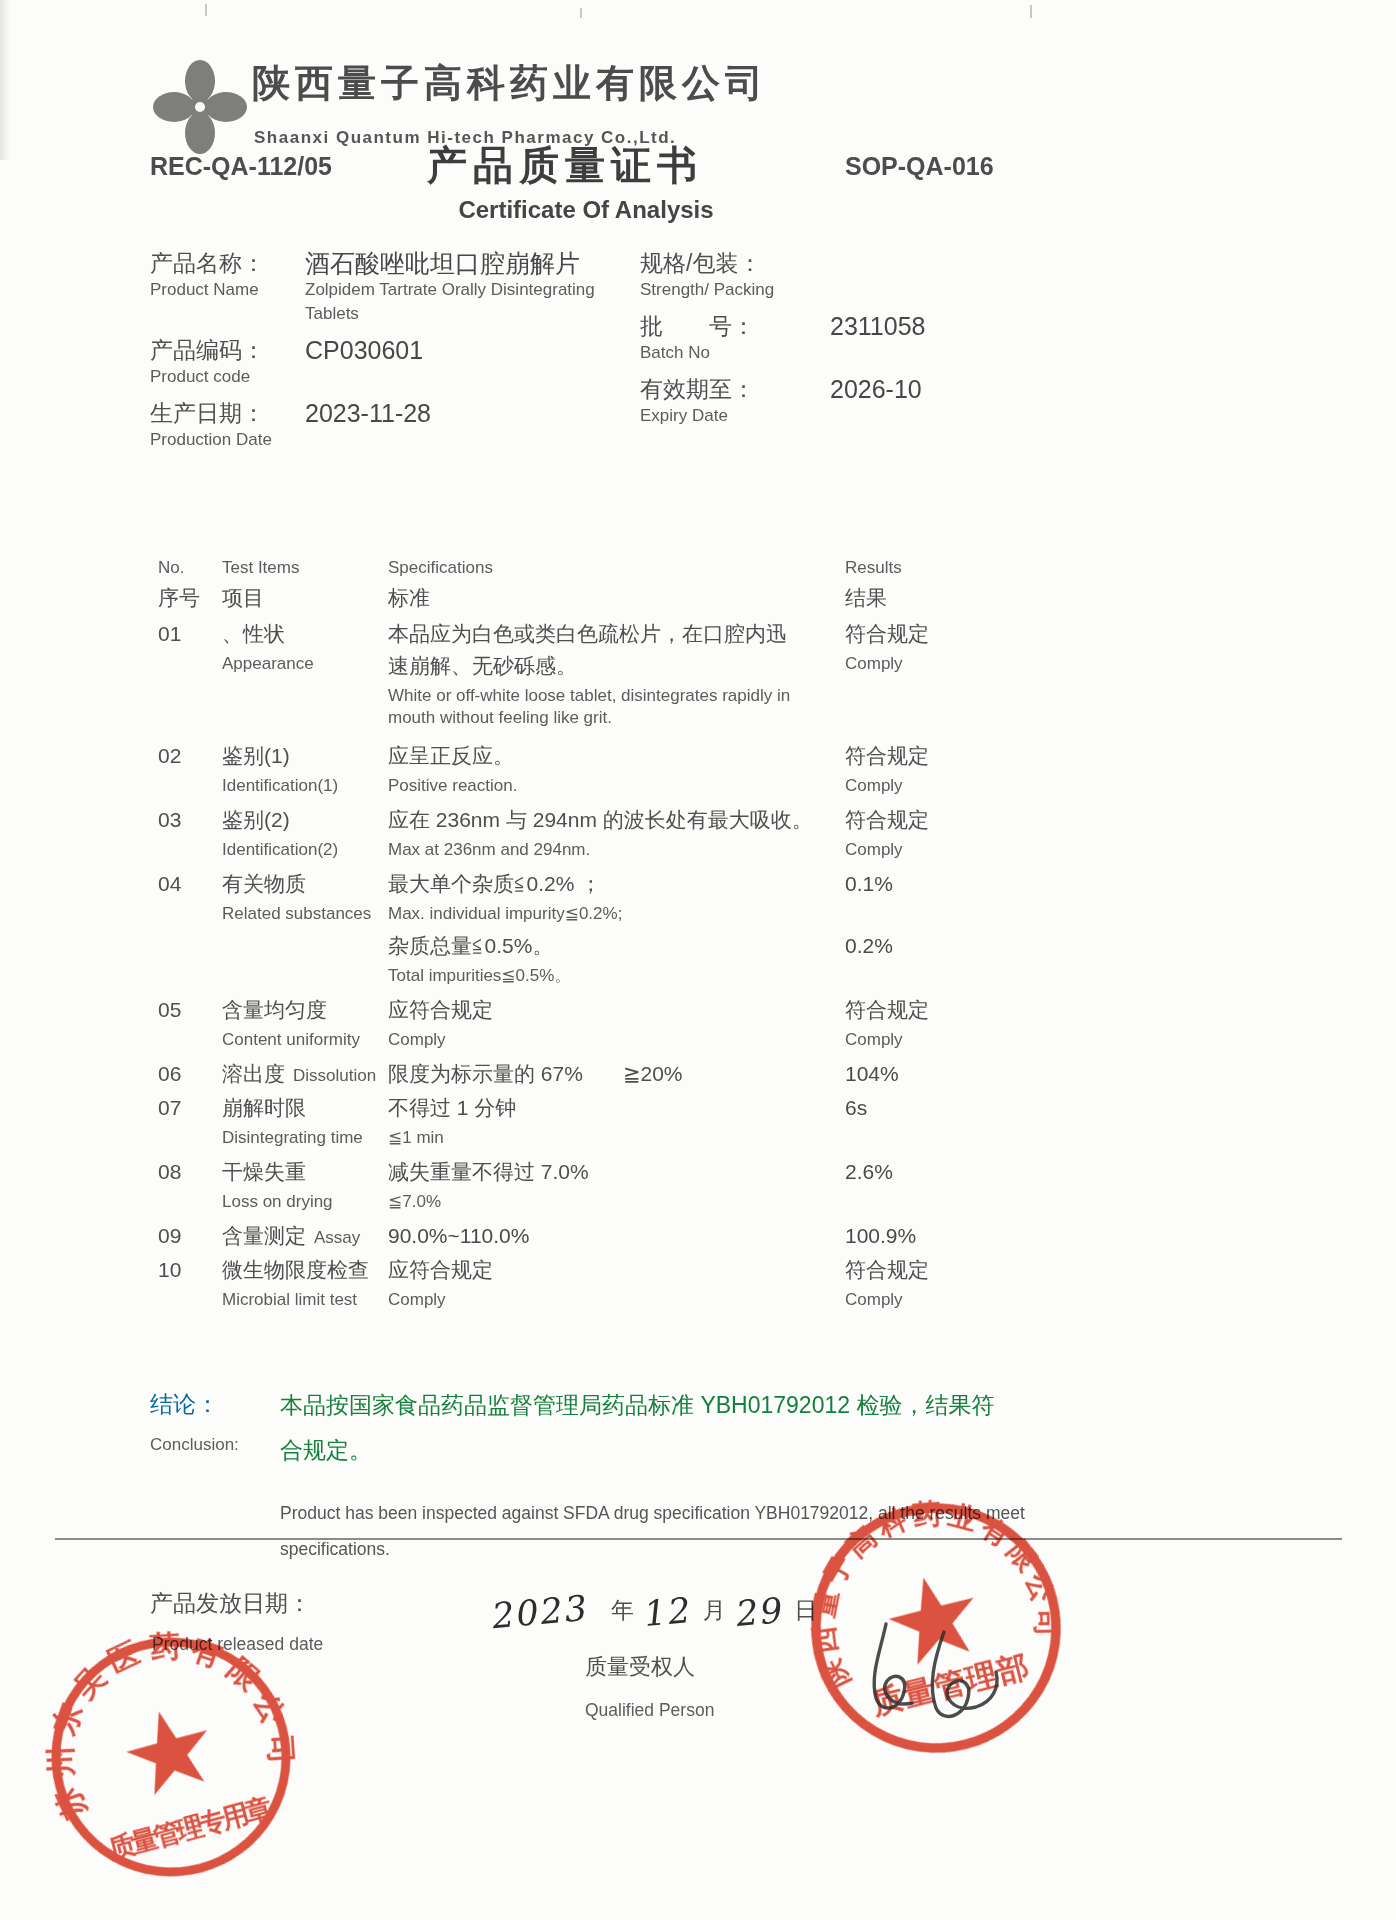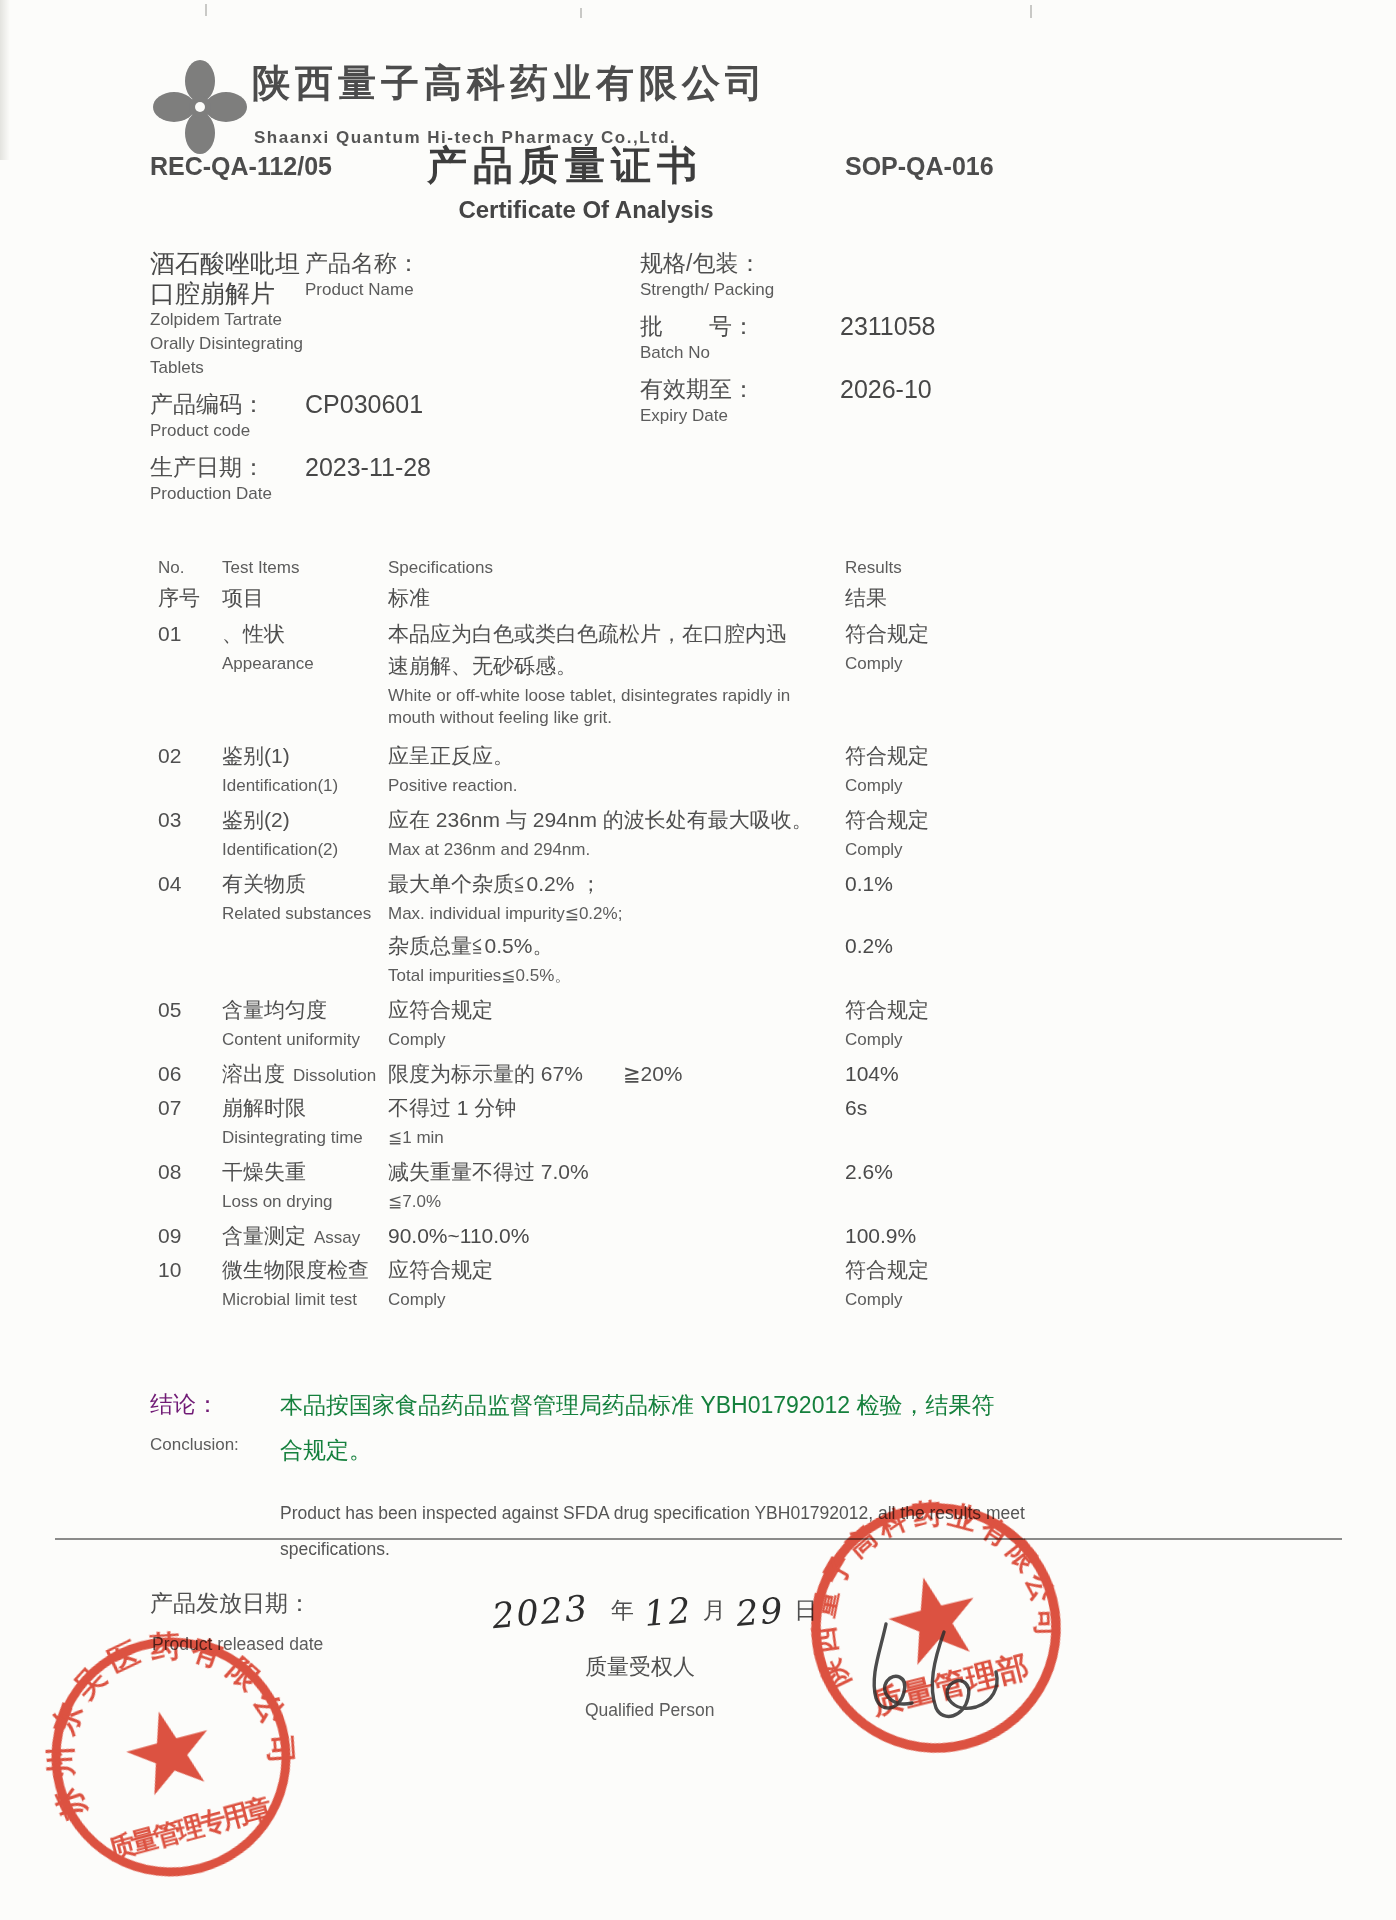--- a/index.html
+++ b/index.html
@@ -22,37 +22,37 @@
   .code-right{position:absolute;left:845px;top:152px;font-size:25px;font-weight:bold;color:#4c4c4c;}
   .subtitle{position:absolute;left:0;top:196px;width:1130px;text-align:center;
     font-size:24px;font-weight:bold;color:#454545;padding-left:21px;}
   
   .info{position:absolute;left:150px;top:248px;width:1150px;}
   .info-col{position:absolute;top:0;}
   #info-left{left:0;width:490px;}
   #info-right{left:490px;width:640px;}
   .info-row{margin-bottom:9px;display:grid;}
   #info-left .info-row{grid-template-columns:155px auto;}
-  #info-right .info-row{grid-template-columns:190px auto;gap:10px;}
+  #info-right .info-row{grid-template-columns:190px auto;}
   .lbl-cn{font-size:23px;color:#4f4f4f;line-height:30px;}
   .lbl-en{font-size:17px;color:#5c5c5c;line-height:24px;}
   .val-cn{font-size:25px;color:#474747;line-height:30px;}
   .val-en{font-size:17px;color:#5c5c5c;line-height:24px;}
   
   .ttable{position:absolute;left:158px;top:548px;width:1092px;}
   .t-line{display:grid;grid-template-columns:64px 166px 457px auto;margin-top:8px;}
   .t-line .cn{font-size:21px;color:#4f4f4f;line-height:24px;display:inline-block;}
   .t-line .num{font-size:21px;color:#4a4a4a;line-height:24px;display:inline-block;}
   .t-line .en{font-size:17px;color:#5c5c5c;line-height:20px;display:inline-block;}
   .inline2{margin-left:8px;}
   .note{font-size:17px;margin-left:40px;color:#555;}
   .mt-xs{margin-top:2px;}.mt-sm{margin-top:10px;}.mt-md{margin-top:12px;}.mt-lg{margin-top:16px;}
   
   .concl{position:absolute;left:150px;top:1383px;width:1170px;}
-  .concl-label-cn{position:absolute;left:0;top:6px;font-size:23px;color:#701a75;}
+  .concl-label-cn{position:absolute;left:0;top:6px;font-size:23px;color:#0369a1;}
   .concl-label-en{position:absolute;left:0;top:52px;font-size:17px;color:#5c5c5c;}
   .concl-body{position:absolute;left:130px;top:0;width:900px;}
   .concl-cn{font-size:23px;color:#15803d;line-height:45px;}
   .concl-en{margin-top:22px;font-size:17.5px;color:#555;line-height:36px;}
   .divider{position:absolute;left:55px;top:1538px;width:1287px;height:2px;background:#6e6e6e;opacity:.8;}
   
   .released-cn{position:absolute;left:150px;top:1588px;font-size:23px;color:#4f4f4f;}
   .released-en{position:absolute;left:152px;top:1634px;font-size:17.5px;color:#5c5c5c;}
   .dateline{position:absolute;left:492px;top:1592px;white-space:nowrap;}
   .hand{font-family:"DejaVu Serif",serif;font-style:italic;font-size:35px;color:#2d2d2d;
@@ -94,26 +94,26 @@
 
   <div class="code-left">REC-QA-112/05</div>
   <div class="title-cn">产品质量证书</div>
   <div class="code-right">SOP-QA-016</div>
   <div class="subtitle">Certificate Of Analysis</div>
 
   <div class="info">
     <div class="info-col" id="info-left">
         <div class="info-row">
           <div>
+            <div class="lbl-cn">产品名称：</div>
+            <div class="lbl-en">Product Name</div>
+          </div>
+          <div>
             <div class="val-cn">酒石酸唑吡坦口腔崩解片</div>
             <div class="val-en">Zolpidem Tartrate Orally Disintegrating Tablets</div>
-          </div>
-          <div>
-            <div class="lbl-cn">产品名称：</div>
-            <div class="lbl-en">Product Name</div>
           </div>
         </div>
         <div class="info-row">
           <div>
             <div class="lbl-cn">产品编码：</div>
             <div class="lbl-en">Product code</div>
           </div>
           <div>
             <div class="val-cn">CP030601</div>
           </div>

